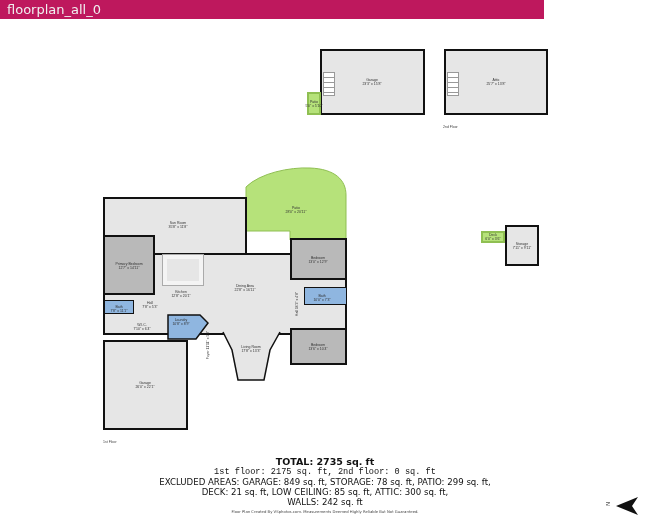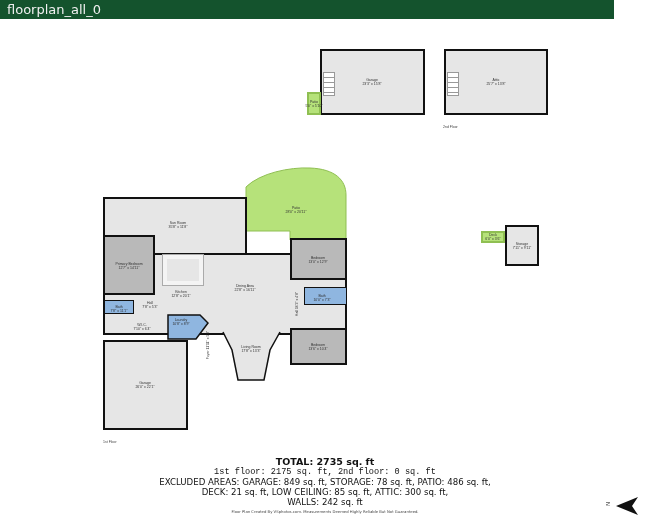--- a/index.html
+++ b/index.html
@@ -1,17 +1,17 @@
 <!DOCTYPE html>
 <html><head>
 <meta charset="utf-8">
 <style>
   * { margin:0; padding:0; box-sizing:border-box; }
   body { width:650px; height:526px; background:#ffffff; font-family:"Liberation Sans", sans-serif; position:relative; overflow:hidden; }
-  .titlebar { position:absolute; left:0; top:0; width:614px; height:19px; background:#14532d; color:#f0f0f0; font-size:13px; line-height:19px; padding-left:7px; font-family:"DejaVu Sans", sans-serif; }
+  .titlebar { position:absolute; left:0; top:0; width:544px; height:19px; background:#be185d; color:#f0f0f0; font-size:13px; line-height:19px; padding-left:7px; font-family:"DejaVu Sans", sans-serif; }
   .abs { position:absolute; }
   .room { position:absolute; background:#e6e6e6; border:2px solid #111; }
   .room.dark { background:#b9b9b9; }
   .room.blue { background:#8fb6e0; }
   .room.green { background:#b6e27a; border-color:#8fbf52; }
   .lbl { position:absolute; font-size:3.5px; color:#333; text-align:center; line-height:4px; white-space:nowrap; transform:translate(-50%,-50%); }
   .floorlbl { position:absolute; font-size:3.5px; color:#444; }
   .summary { position:absolute; left:0; width:650px; text-align:center; color:#111; font-family:"DejaVu Sans", sans-serif; }
   .s-total { top:456px; font-size:9.5px; font-weight:bold; }
   .s-line { font-size:8.6px; }
@@ -151,21 +151,21 @@
   <div class="lbl" style="left:145px;top:385px;">
       <div>Garage</div>
       <div>26'0" x 22'1"</div>
     </div>
 
   <div class="floorlbl" style="left:103px;top:440px;">1st Floor</div>
 </div>
 
 <div class="summary s-total">TOTAL: 2735 sq. ft</div>
 <div class="summary s-line" style="top:467px;font-family:Liberation Mono, monospace;">1st floor: 2175 sq. ft, 2nd floor: 0 sq. ft</div>
-<div class="summary s-line" style="top:477px;">EXCLUDED AREAS: GARAGE: 849 sq. ft, STORAGE: 78 sq. ft, PATIO: 486 sq. ft,</div>
+<div class="summary s-line" style="top:477px;">EXCLUDED AREAS: GARAGE: 849 sq. ft, STORAGE: 78 sq. ft, PATIO: 299 sq. ft,</div>
 <div class="summary s-line" style="top:487px;">DECK: 21 sq. ft, LOW CEILING: 85 sq. ft, ATTIC: 300 sq. ft,</div>
 <div class="summary s-line" style="top:497px;text-align:center;">WALLS: 242 sq. ft</div>
 <div class="summary credit">Floor Plan Created By VSphotos.com. Measurements Deemed Highly Reliable But Not Guaranteed.</div>
 
 <div class="compass">
   <span class="abs" style="left:2px;top:7px;font-size:5px;transform:rotate(-90deg);">N</span>
   <svg class="abs" style="left:12px;top:3px;" width="24" height="18">
     <path d="M0 9 L22 0 L16 9 L22 18 Z" fill="#111"></path>
   </svg>
 </div>

